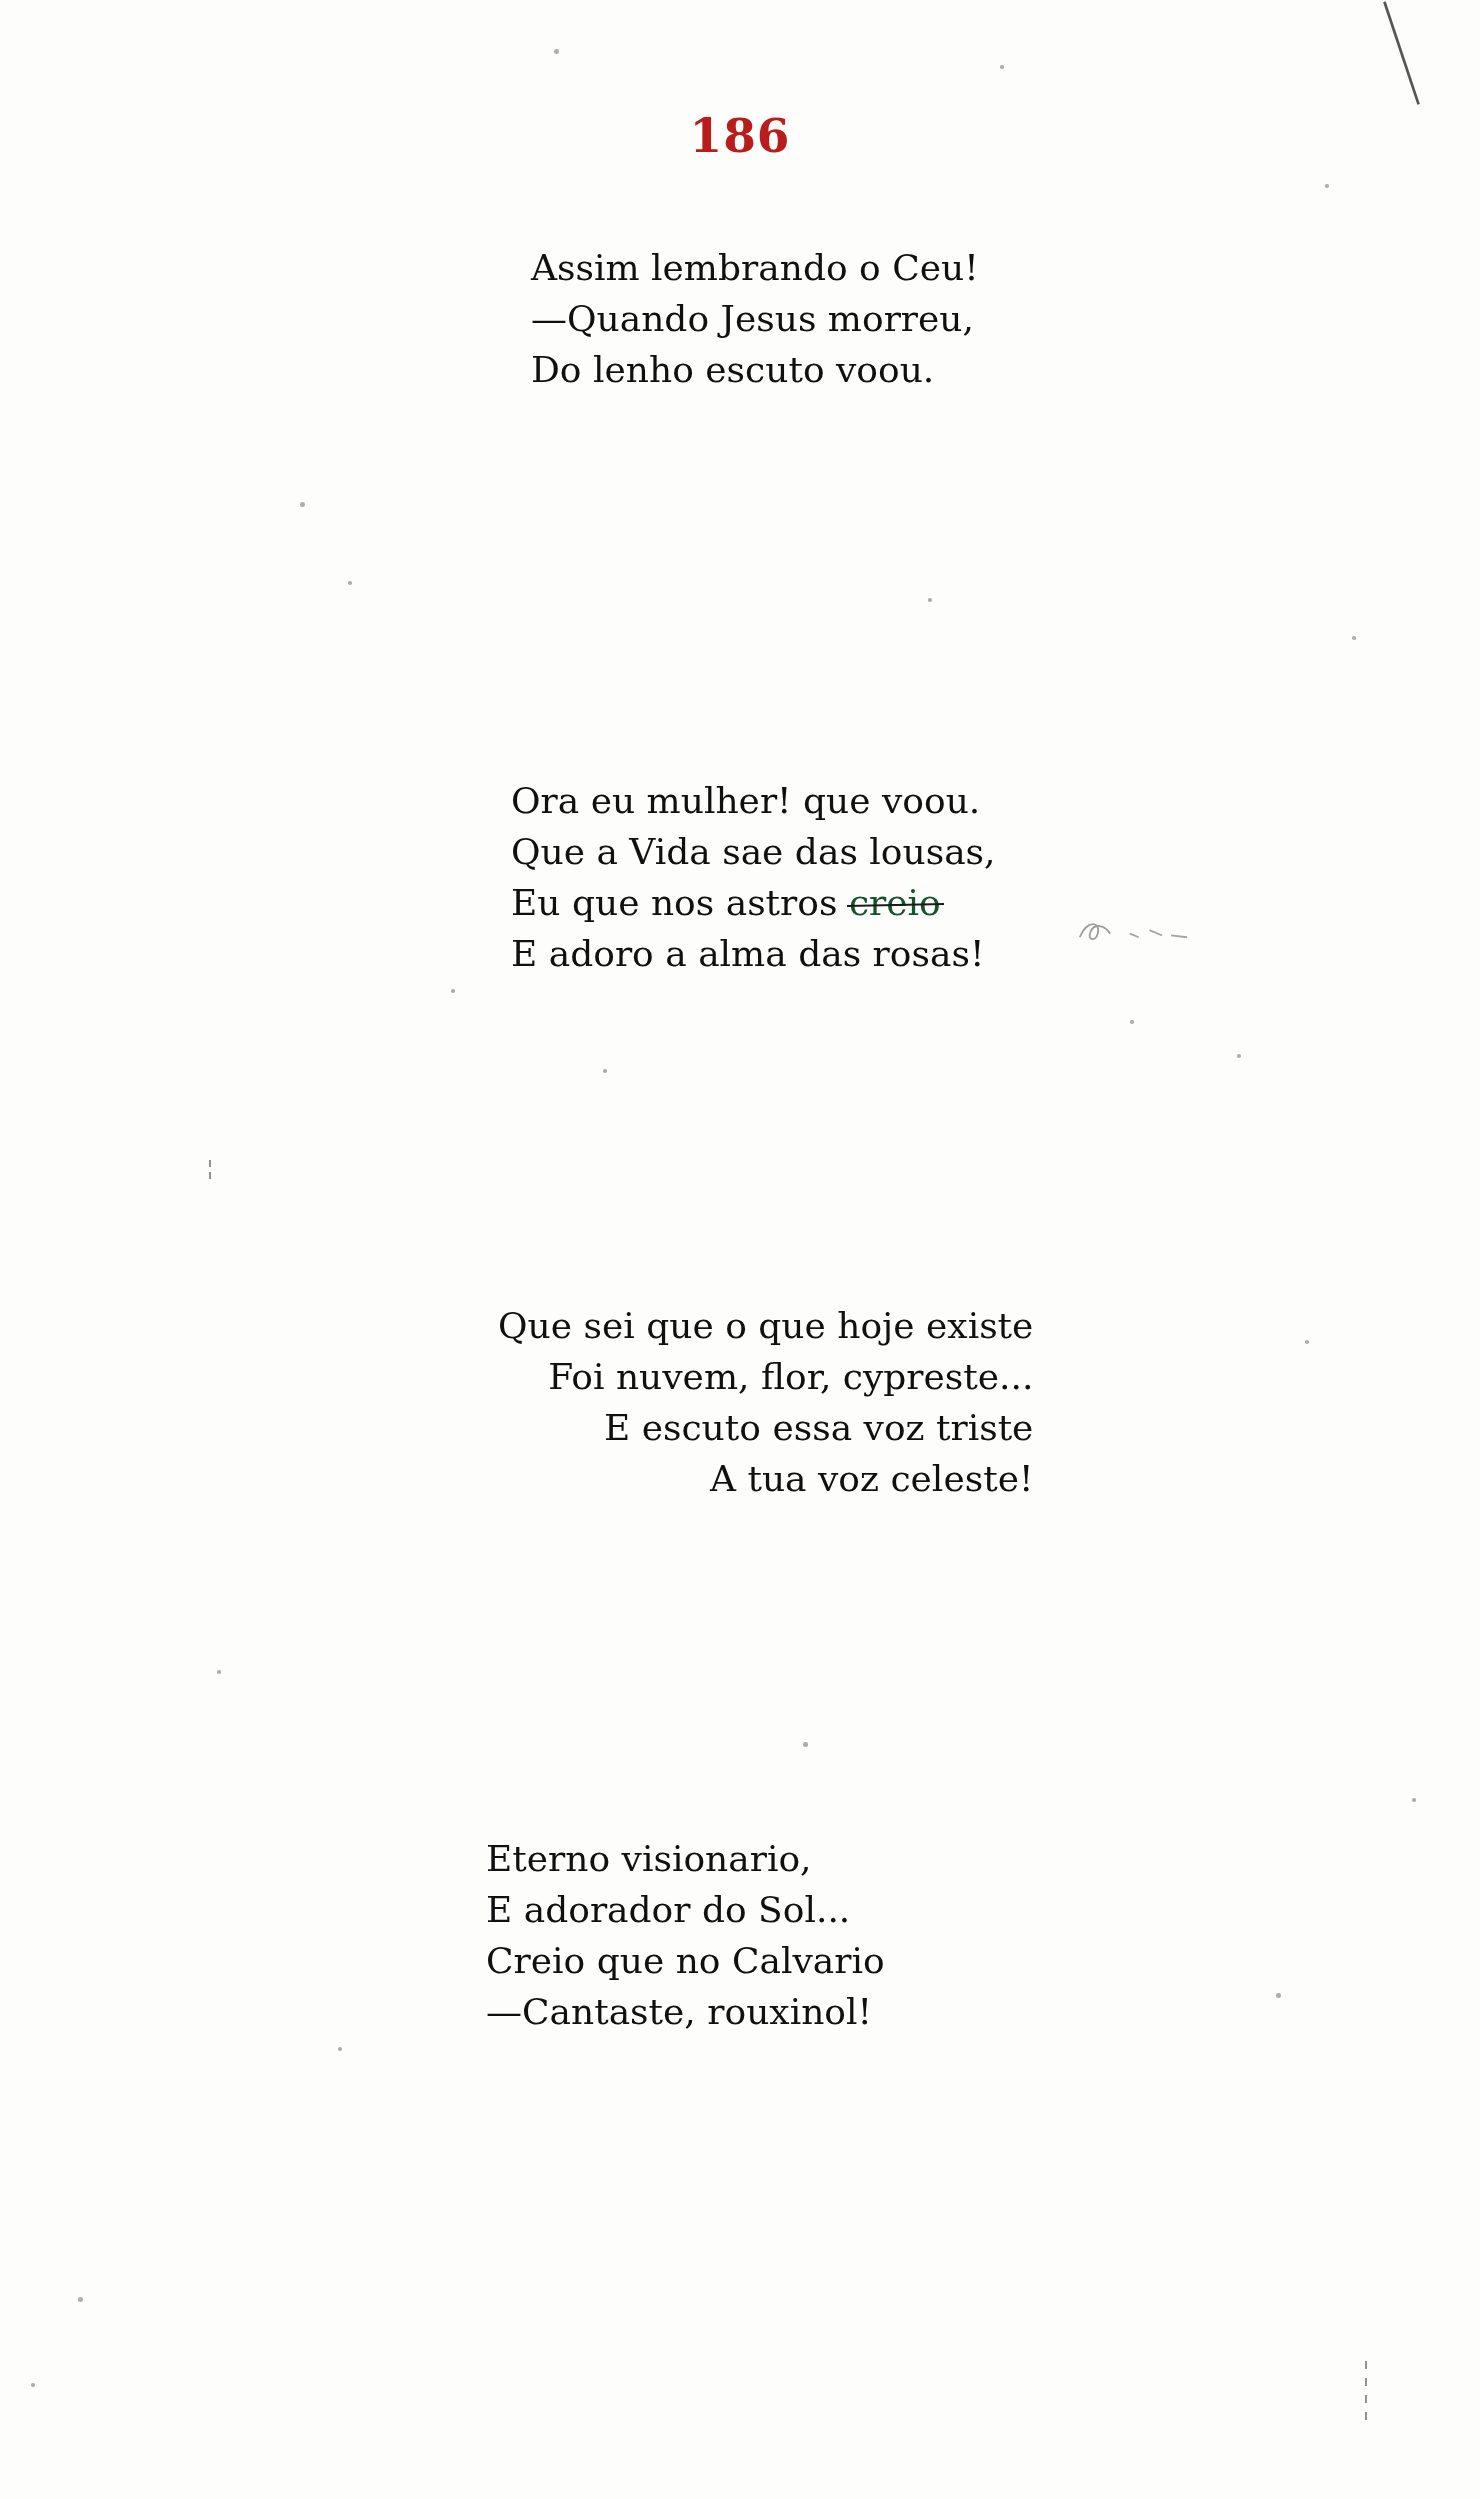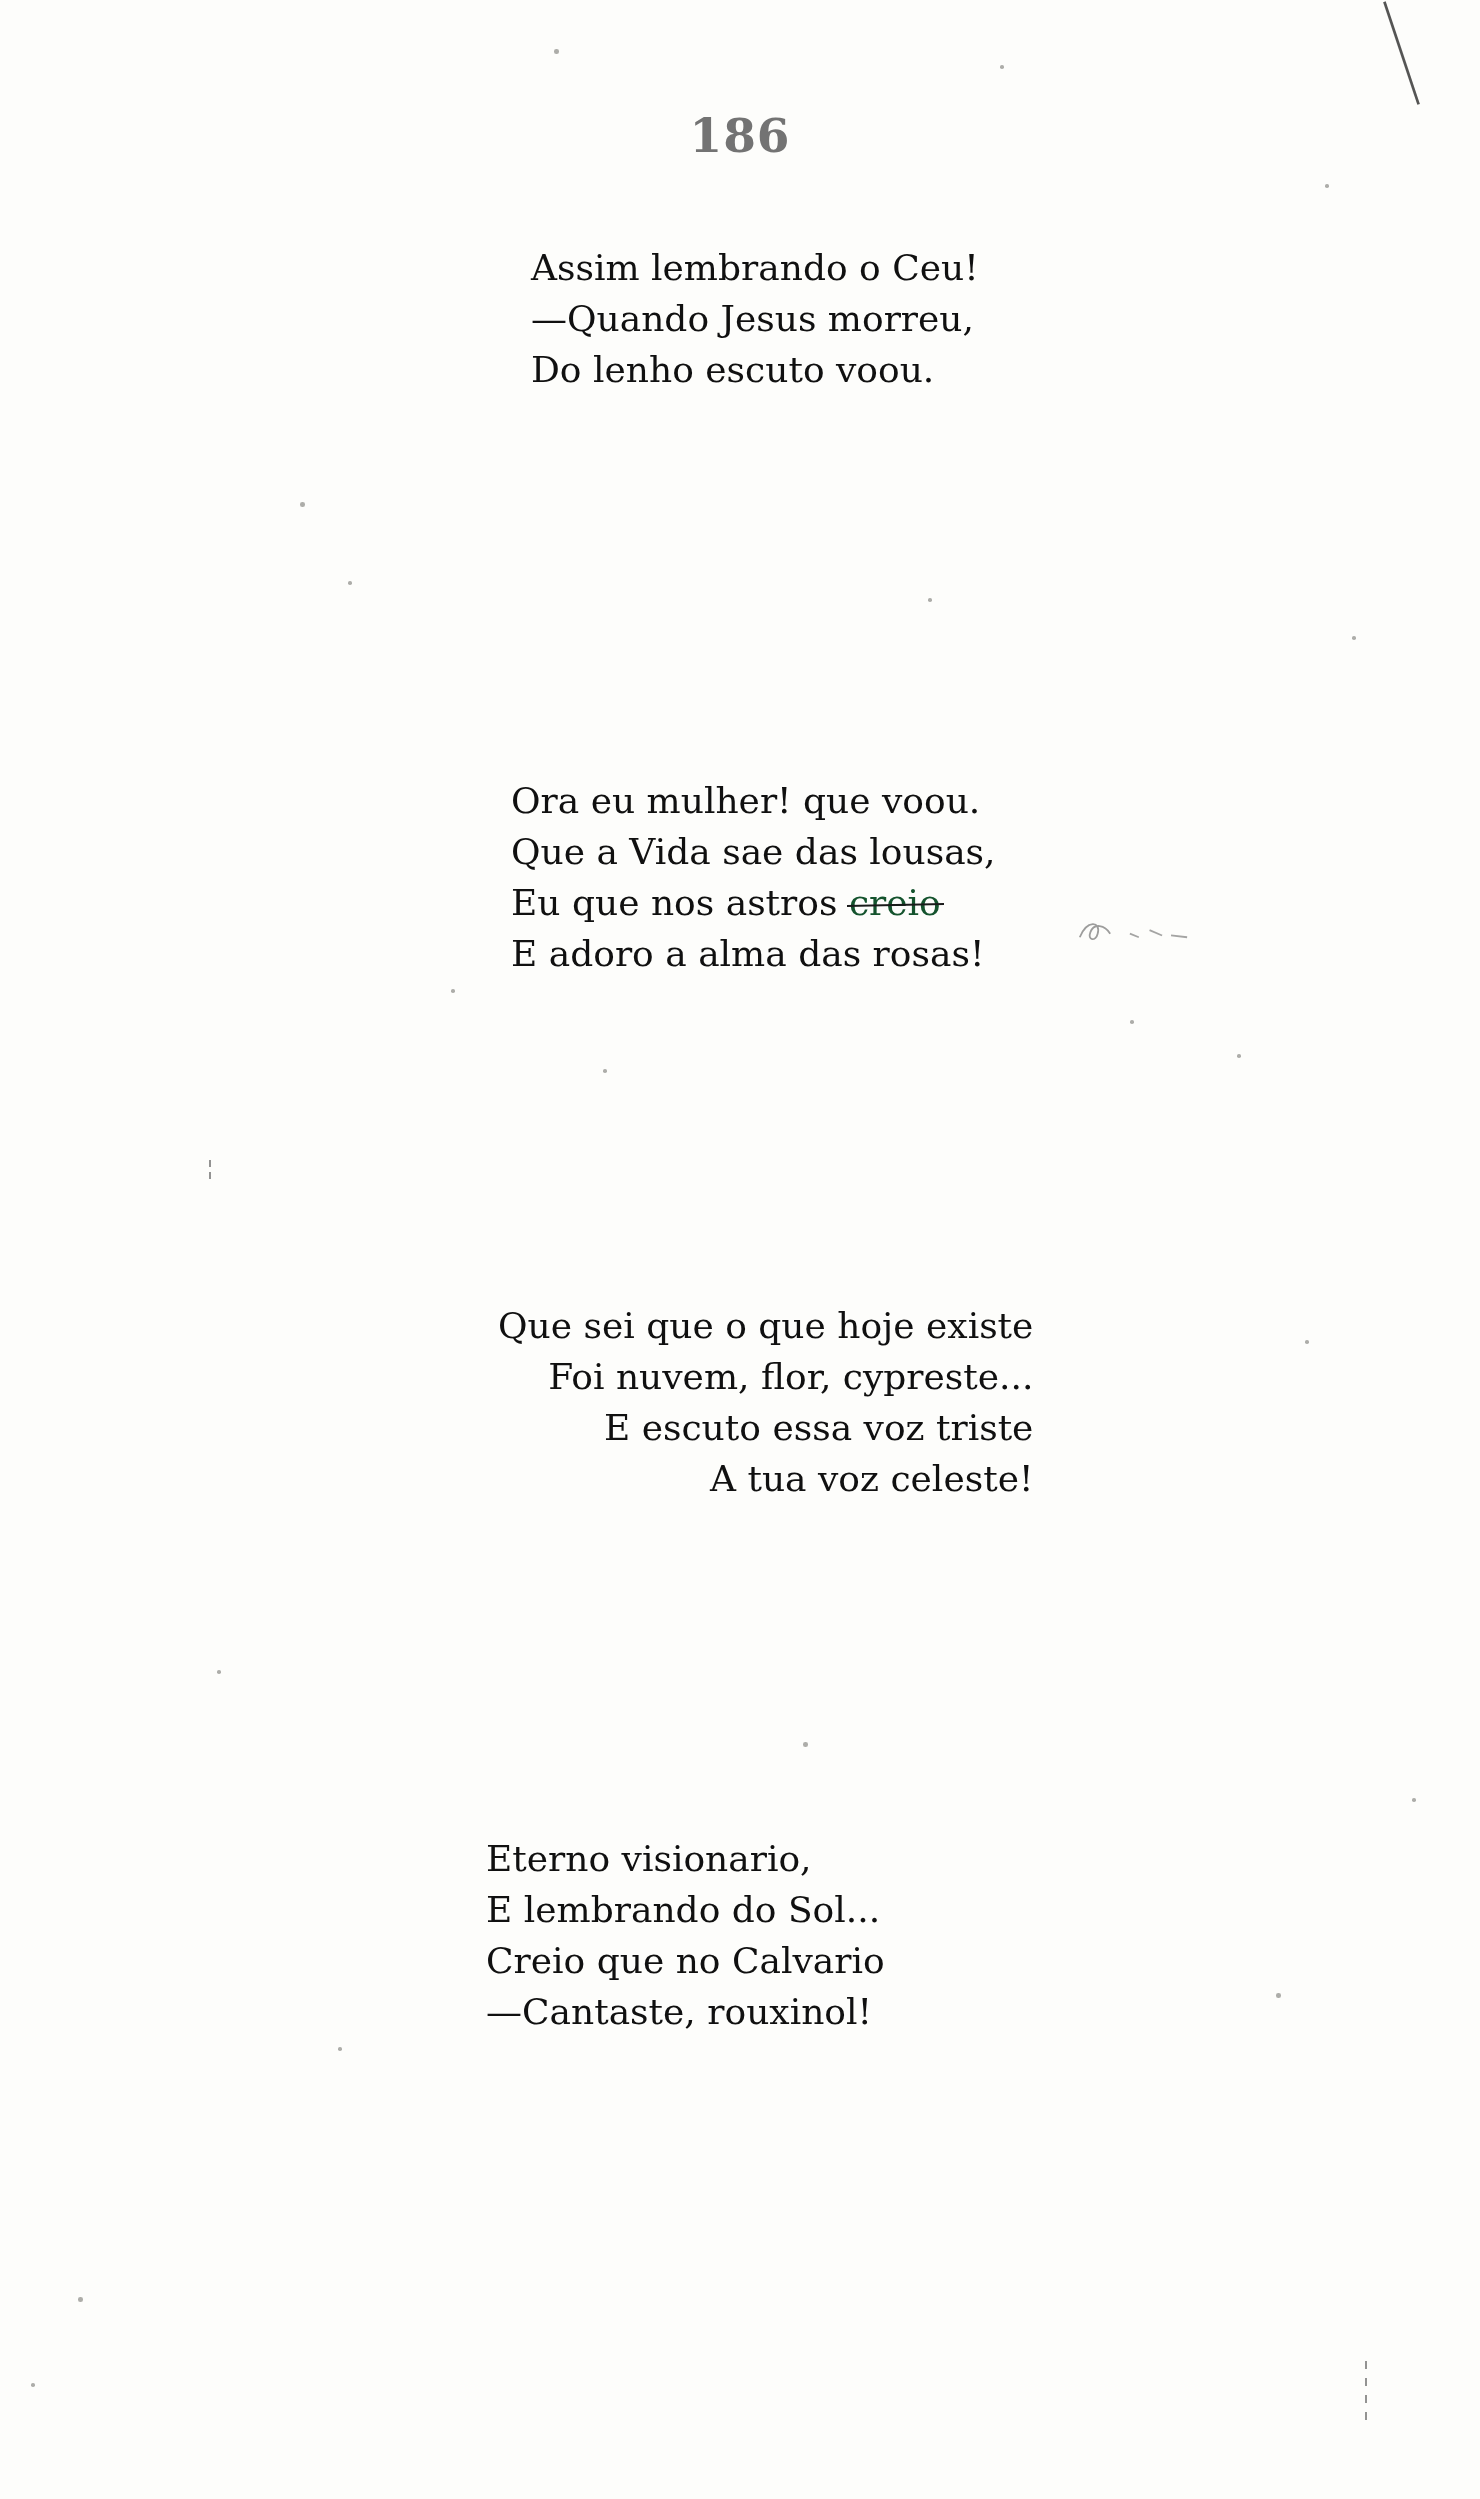--- a/index.html
+++ b/index.html
@@ -33,21 +33,21 @@
   .page-number {
     position: absolute;
     top: 108px;
     left: 0;
     width: 100%;
     text-align: center;
     font-family: "DejaVu Serif", serif;
     font-weight: 700;
     font-size: 47px;
     letter-spacing: 0.9px;
-    color: #737373;
+    color: #b91c1c;
   }
 
   .stanza {
     position: absolute;
     font-family: "DejaVu Serif", serif;
     font-size: 36px;
     line-height: 1.42;
     color: #101010;
     white-space: nowrap;
   }
@@ -169,21 +169,21 @@
 
   <div class="stanza" style="left:498px; top:1300px;text-align:right;">
     <span class="line">Que sei que o que hoje existe</span>
     <span class="line">Foi nuvem, flor, cypreste...</span>
     <span class="line">E escuto essa voz triste</span>
     <span class="line">A tua voz celeste!</span>
   </div>
 
   <div class="stanza" style="left:486px; top:1833px;">
     <span class="line">Eterno visionario,</span>
-    <span class="line">E lembrando do Sol...</span>
+    <span class="line">E adorador do Sol...</span>
     <span class="line">Creio que no Calvario</span>
     <span class="line">—Cantaste, rouxinol!</span>
   </div>
 
   <div class="speck" style="left:554px;  top:49px;  width:4.5px;  height:4.5px;"></div>
   <div class="speck" style="left:1000px; top:65px;  width:3.6px;  height:3.6px;"></div>
   <div class="speck" style="left:1325px; top:184px; width:3.6px;  height:3.6px;"></div>
   <div class="speck" style="left:300px;  top:502px; width:4.5px;  height:4.5px;"></div>
   <div class="speck" style="left:348px;  top:581px; width:3.6px;  height:3.6px;"></div>
   <div class="speck" style="left:928px; top:598px; width:3.6px;  height:3.6px;"></div>

